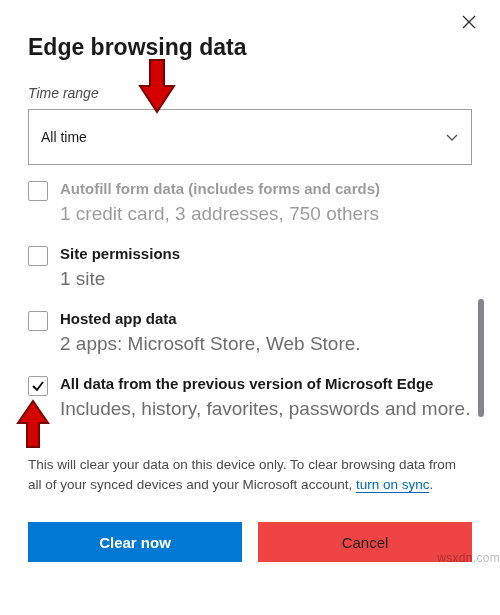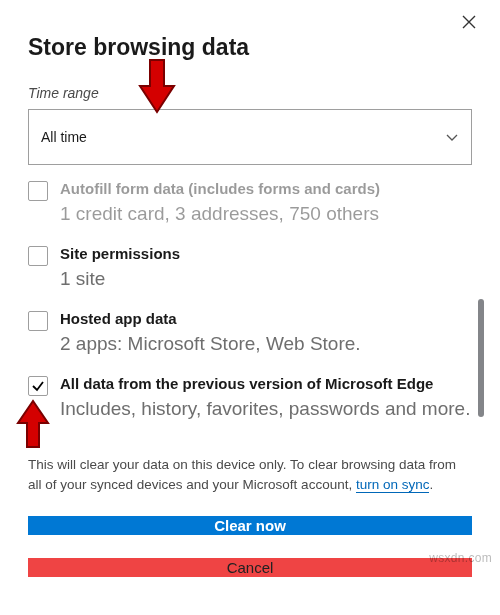--- a/index.html
+++ b/index.html
@@ -107,23 +107,22 @@
     margin-top: 8px;
   }
   .footer-note a {
     color: #0067b8;
     text-decoration: none;
     border-bottom: 1px solid #0067b8;
     cursor: pointer;
   }
   .button-row {
     display: flex;
-    gap: 23px;
-    margin-top: 22px;
-    flex-direction: column;
+    gap: 16px;
+    margin-top: 28px;
   }
   .btn {
     flex: 1;
     height: 40px;
     display: flex; align-items: center; justify-content: center;
     font-size: 15px;
     cursor: pointer;
     border: none;
   }
   .btn.primary {
@@ -136,42 +135,42 @@
     color: #222;
   }
   
   .arrow {
     position: absolute;
     pointer-events: none;
   }
   .arrow svg { display:block; }
   .watermark {
     position: absolute;
-    right: 8px;
+    right: 0;
     bottom: 50px;
     font-size: 12px;
     color: rgba(0,0,0,0.28);
     letter-spacing: 0.3px;
     pointer-events: none;
   }
 </style>
 </head>
 <body>
 
 <div class="panel">
 
   <div class="close-btn">
     <span>
       <svg viewBox="0 0 16 16">
           <path d="M2 2 L14 14 M14 2 L2 14" stroke="#333" stroke-width="1.4" fill="none"></path>
         </svg>
     </span>
   </div>
 
-  <h1 class="title">Store browsing data</h1>
+  <h1 class="title">Edge browsing data</h1>
 
   <div class="field-label">Time range</div>
 
   <div class="select-box">
     <span>All time</span>
     <span class="chev">
       <svg viewBox="0 0 14 14">
           <path d="M2 5 L7 10 L12 5" stroke="#555" stroke-width="1.3" fill="none"></path>
         </svg>
     </span>

